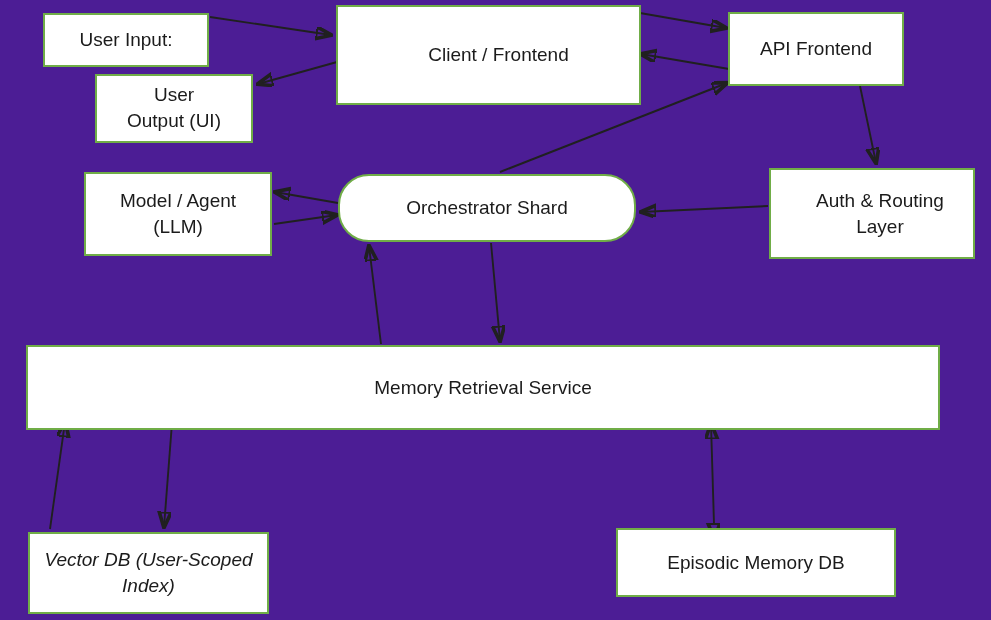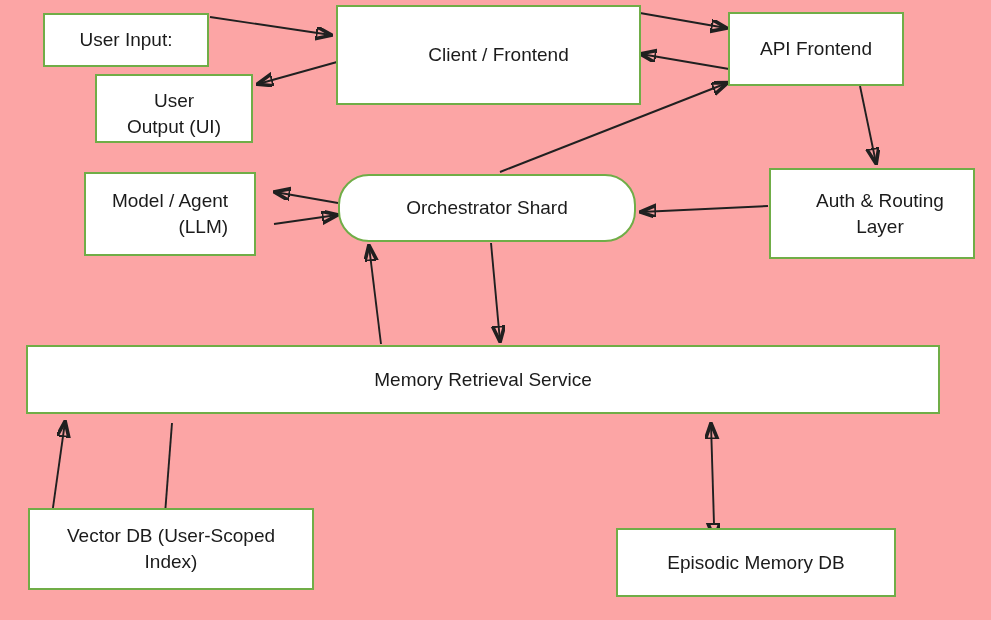--- a/index.html
+++ b/index.html
@@ -4,21 +4,21 @@
 <style>
   html, body {
     margin: 0;
     padding: 0;
     background: #ffffff;
   }
   #canvas {
     position: relative;
     width: 991px;
     height: 620px;
-    background: #fca5a5;
+    background: #4c1d95;
     overflow: hidden;
     font-family: "Liberation Sans", sans-serif;
   }
   .node {
     position: absolute;
     box-sizing: border-box;
     border: 2px solid #70AD47;
     background: #ffffff;
     display: flex;
     align-items: center;
@@ -30,21 +30,21 @@
     font-family: "Liberation Sans", sans-serif;
     z-index: 2;
     overflow: hidden;
   }
   .node .label {
     display: block;
     padding: 0 6px;
   }
   .node.clip-bottom {
     align-items: flex-start;
-    padding-top: 12px;
+    padding-top: 6px;
   }
   #edge-layer {
     position: absolute;
     left: 0;
     top: 0;
     width: 991px;
     height: 620px;
     z-index: 1;
     pointer-events: none;
   }
@@ -107,37 +107,37 @@
   </div>
 
   <div class="node" style="left:336px; top:5px; width:305px; height:100px;padding-left:20px;">
     <span class="label">Client / Frontend</span>
   </div>
 
   <div class="node" style="left:728px; top:12px; width:176px; height:74px;">
     <span class="label">API Frontend</span>
   </div>
 
-  <div class="node" style="left:84px; top:172px; width:172px; height:84px;text-align:right;">
+  <div class="node" style="left:84px; top:172px; width:188px; height:84px;">
     <span class="label">Model / Agent<br>(LLM)</span>
   </div>
 
   <div class="node" style="left:338px; top:174px; width:298px; height:68px;border-radius:31px;">
     <span class="label">Orchestrator Shard</span>
   </div>
 
   <div class="node" style="left:769px; top:168px; width:206px; height:91px;padding-left:16px;">
     <span class="label">Auth &amp; Routing<br>Layer</span>
   </div>
 
-  <div class="node" style="left:26px; top:345px; width:914px; height:69px;">
+  <div class="node" style="left:26px; top:345px; width:914px; height:85px;">
     <span class="label">Memory Retrieval Service</span>
   </div>
 
-  <div class="node" style="left:28px; top:508px; width:286px; height:82px;">
+  <div class="node" style="left:28px; top:532px; width:241px; height:82px;font-style:italic;">
     <span class="label">Vector DB (User-Scoped<br>Index)</span>
   </div>
 
   <div class="node" style="left:616px; top:528px; width:280px; height:69px;">
     <span class="label">Episodic Memory DB</span>
   </div>
 
 </div>
 
 </body></html>

